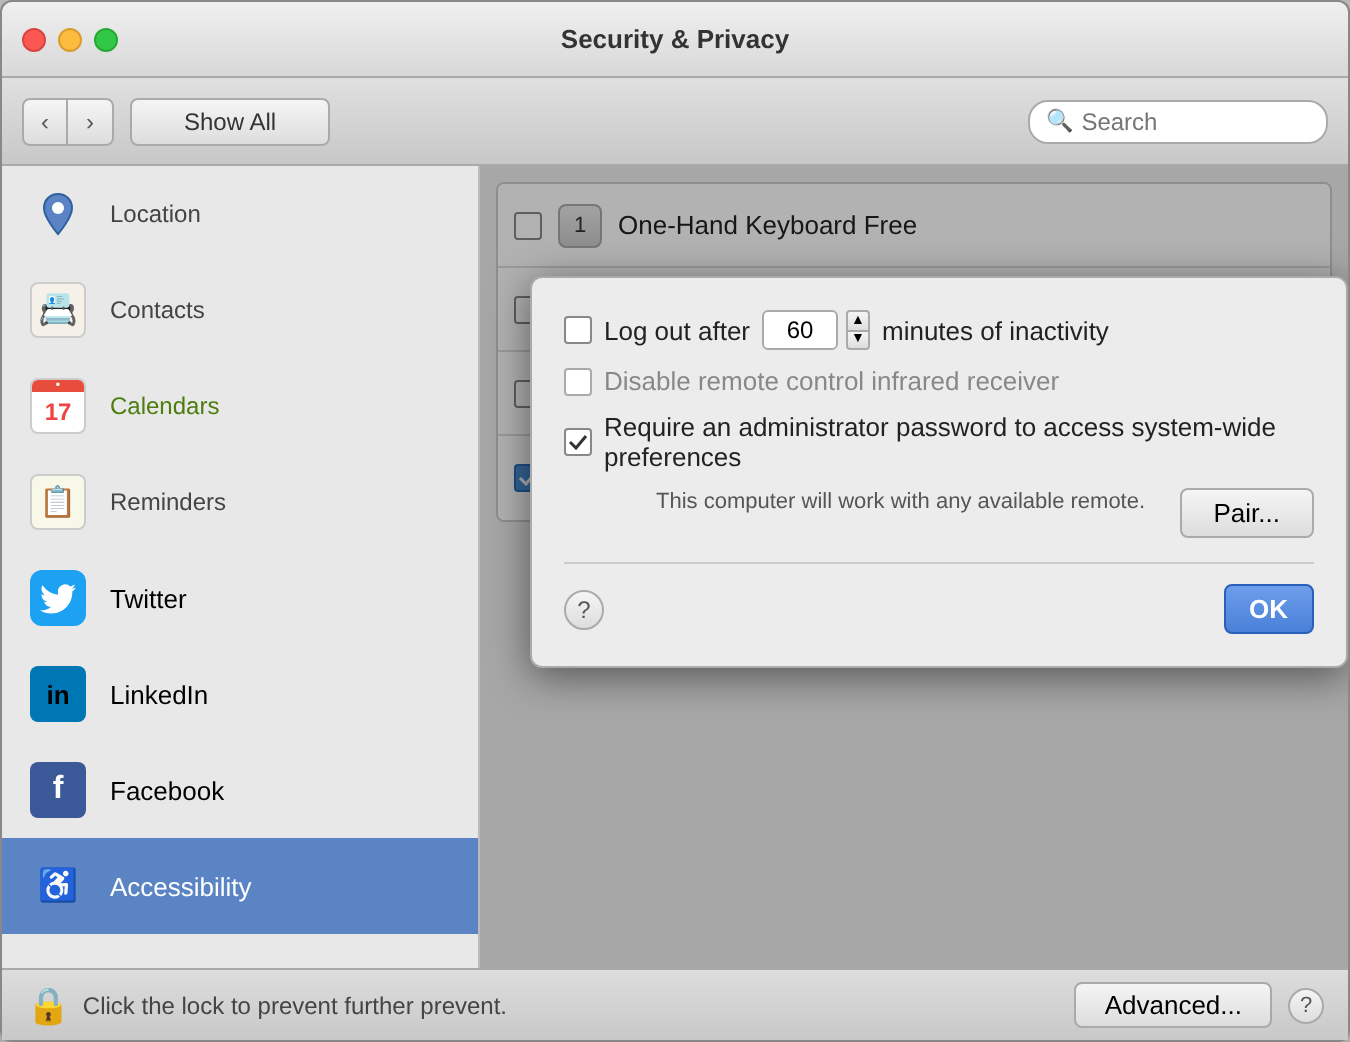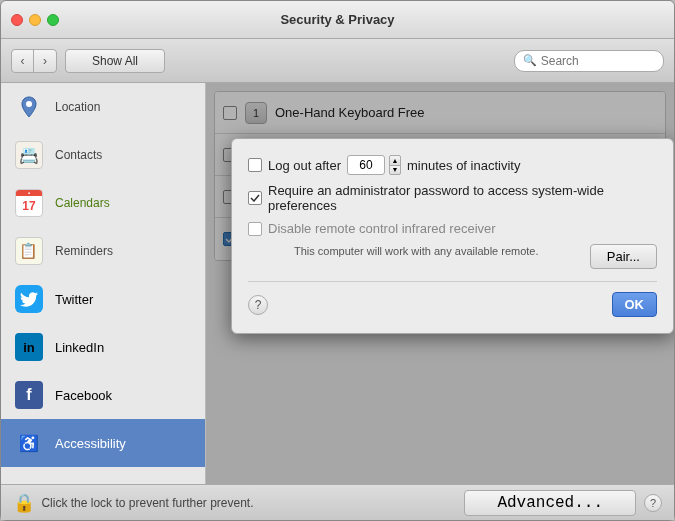--- a/index.html
+++ b/index.html
@@ -167,21 +167,21 @@
     }
 
     .app-name {
       font-size: 13px;
       color: #222;
       text-align: center;
     }
 
     
     .left-sidebar {
-      width: 205px;
+      width: 239px;
       background: #e8e8e8;
       border-right: 1px solid #bbb;
       display: flex;
       flex-direction: column;
     }
 
     .left-sidebar-item {
       display: flex;
       align-items: center;
       padding: 8px 12px;
@@ -368,24 +368,23 @@
     .bottom-text {
       font-size: 12px;
       color: #444;
     }
 
     .advanced-btn {
       margin-left: auto;
       background: linear-gradient(to bottom, #f5f5f5, #ddd);
       border: 1px solid #aaa;
       border-radius: 4px;
-      padding: 3px 32px;
-      font-size: 16px;
-      cursor: pointer;
-      font-family: Liberation Mono, monospace;
+      padding: 3px 14px;
+      font-size: 13px;
+      cursor: pointer;
     }
 
     .bottom-help-btn {
       width: 18px;
       height: 18px;
       border-radius: 50%;
       border: 1px solid #aaa;
       background: linear-gradient(to bottom, #f5f5f5, #ddd);
       display: flex;
       align-items: center;
@@ -602,32 +601,32 @@
             <div class="dialog-checkbox"></div>
             <span class="dialog-label">Log out after</span>
             <input class="spinner-input" type="text" value="60" style="width: 38px; height: 20px; border: 1px solid rgb(170, 170, 170); border-radius: 3px; text-align: center; font-size: 12px;">
             <div style="display:flex;flex-direction:column;width:12px;height:20px;margin-left:-2px;">
               <button style="flex:1;border:1px solid #aaa;border-radius:2px 2px 0 0;background:linear-gradient(to bottom,#f5f5f5,#ddd);font-size:7px;padding:0;cursor:pointer;line-height:1;">▲</button>
               <button style="flex:1;border:1px solid #aaa;border-radius:0 0 2px 2px;background:linear-gradient(to bottom,#f5f5f5,#ddd);font-size:7px;padding:0;cursor:pointer;line-height:1;margin-top:-1px;">▼</button>
             </div>
             <span class="dialog-label">minutes of inactivity</span>
           </div>
 
+          <div class="dialog-row disabled-row">
+            <div class="dialog-checkbox" style="background:white;border:1px solid #aaa;border-radius:2px;width:14px;height:14px;"></div>
+            <span class="dialog-label" style="color:#888;">Disable remote control infrared receiver</span>
+          </div>
+
           <div class="dialog-row">
             <div class="dialog-checkbox checked" style="background:white;border:1px solid #888;border-radius:2px;width:14px;height:14px;display:flex;align-items:center;justify-content:center;">
               <svg width="10" height="8" viewBox="0 0 10 8">
                   <path d="M1 4L4 7L9 1" stroke="#333" stroke-width="1.5" fill="none"></path>
                 </svg>
             </div>
             <span class="dialog-label">Require an administrator password to access system-wide preferences</span>
-          </div>
-
-          <div class="dialog-row disabled-row">
-            <div class="dialog-checkbox" style="background:white;border:1px solid #aaa;border-radius:2px;width:14px;height:14px;"></div>
-            <span class="dialog-label" style="color:#888;">Disable remote control infrared receiver</span>
           </div>
 
           <div class="dialog-pair-row">
             <div style="width:14px;flex-shrink:0;"></div>
             <div class="dialog-indent">This computer will work with any available remote.</div>
             <button class="pair-btn">Pair...</button>
           </div>
 
           <div class="dialog-footer">
             <div class="help-btn">?</div>

